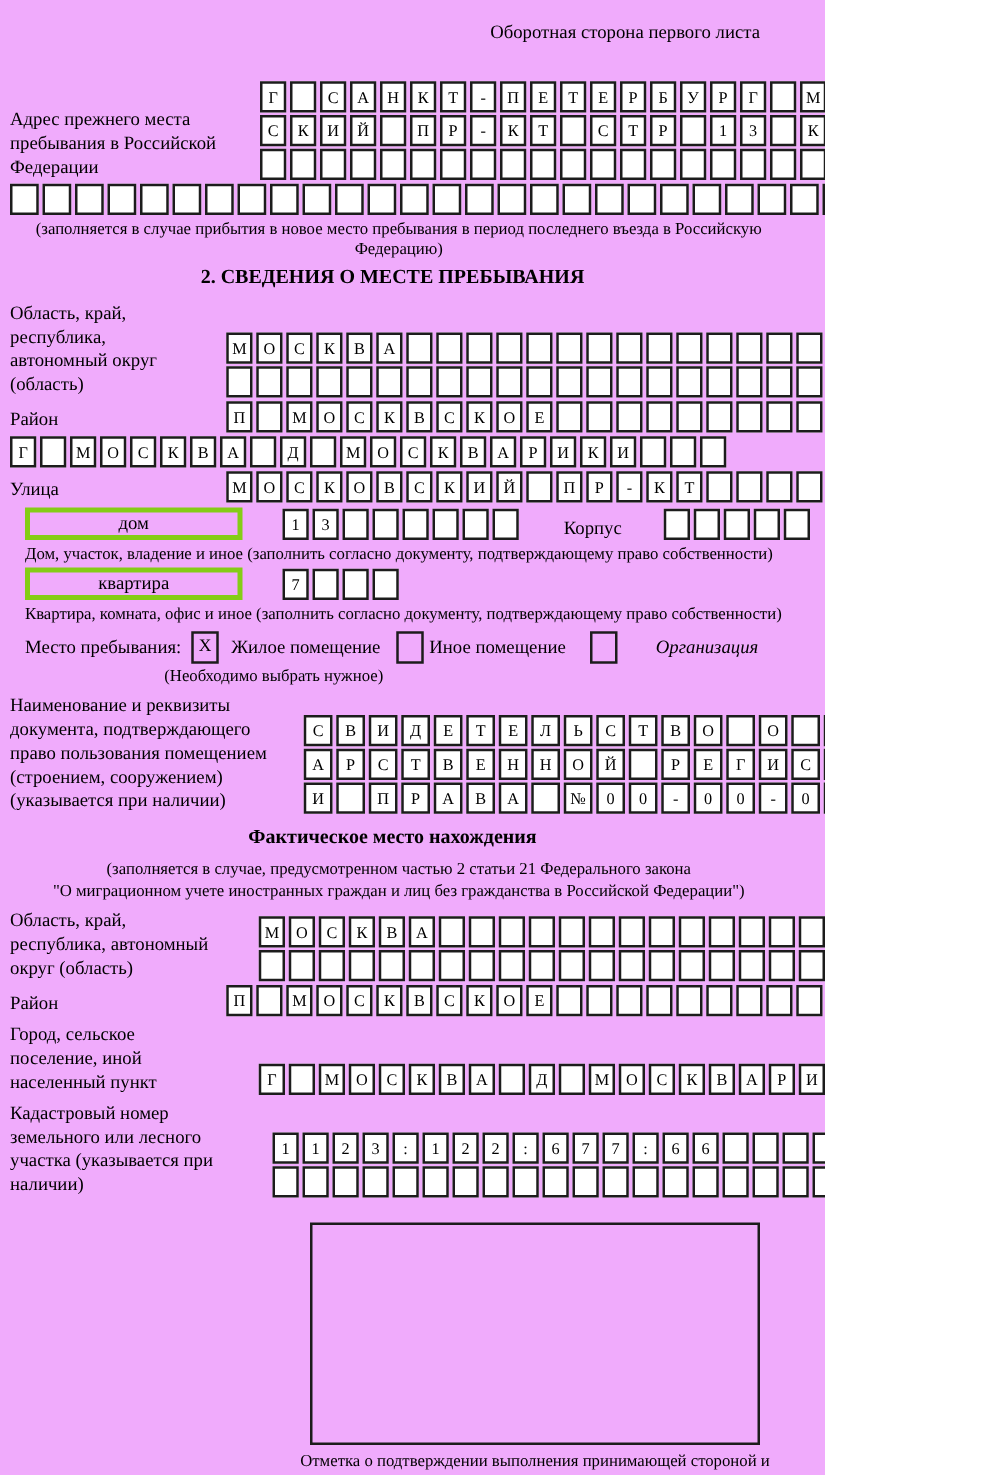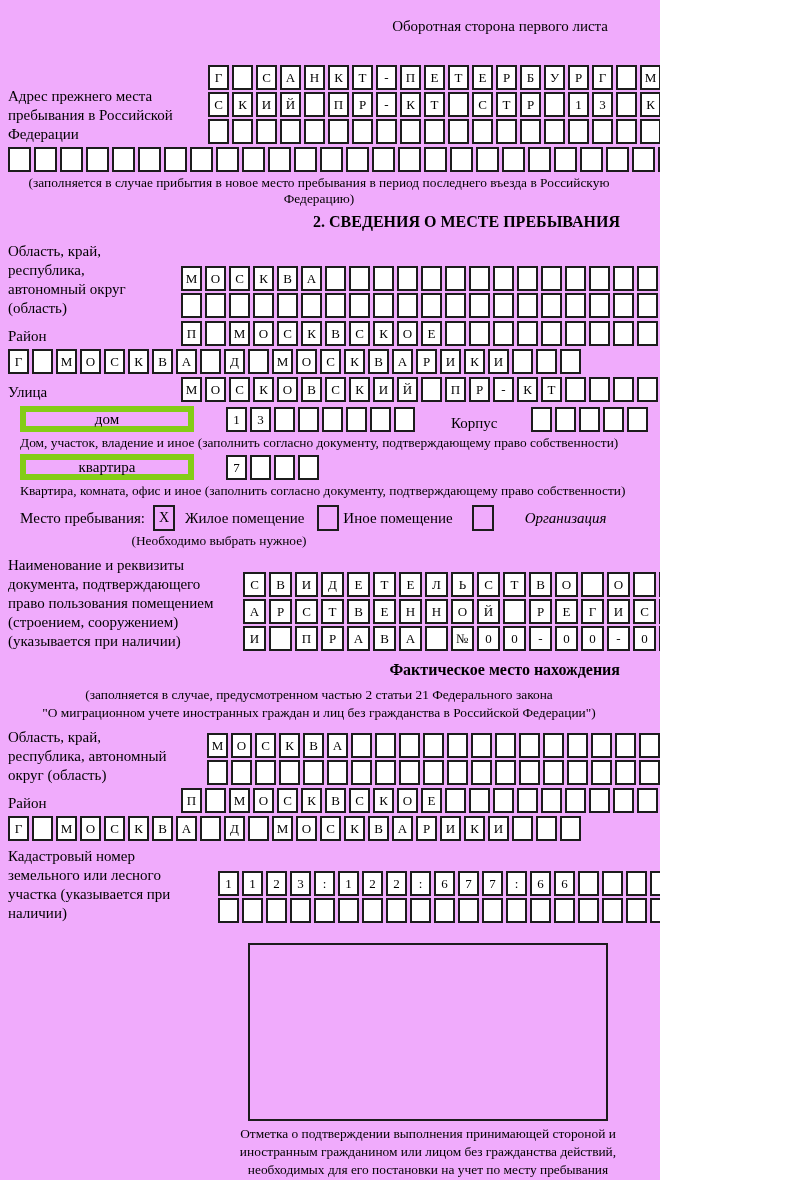--- a/index.html
+++ b/index.html
@@ -10,22 +10,22 @@
   .frow{display:flex;align-items:flex-end;margin-bottom:3px;gap:28px;}
   .flabel{font-size:15px;line-height:19px;padding-top:3px;box-sizing:border-box;flex:none;}
   .lw172{width:172px;} .lw145{width:145px;} .lw171{width:171px;} .lw207{width:207px;} .lw182{width:182px;}
   .cells{display:flex;gap:3px;flex:none;}
   .cellcol{display:flex;flex-direction:column;gap:2px;}
   .cell{flex:none;width:21px;height:25px;border:2px solid #1c1c1c;box-sizing:border-box;
         display:flex;align-items:center;justify-content:center;font-size:13px;background:#fff;}
   .wide .cell{width:23px;}
   .note{font-size:13.4px;text-align:center;margin:3px 30px 2px 0;}
   .lnote{font-size:13.4px;text-align:left;margin:3px 0 3px 12px;}
-  .sect{font-size:16px;font-weight:bold;text-align:right;margin:6px 40px 8px 0;}
-  .boxlbl{flex:none;width:174px;height:26px;border:6px solid #84cc16;box-sizing:border-box;
+  .sect{font-size:16px;font-weight:bold;text-align:center;margin:6px 40px 8px 0;}
+  .boxlbl{flex:none;width:174px;height:26px;border:4px solid #84cc16;box-sizing:border-box;
           display:flex;align-items:center;justify-content:center;font-size:15px;margin-right:4px;}
   .ilabel{font-size:15px;padding:3px 6px 0 8px;flex:none;}
   .chk{flex:none;width:22px;height:26px;border:2px solid #1c1c1c;box-sizing:border-box;
        display:flex;align-items:center;justify-content:center;font-size:14px;}
   .stayrow{display:flex;align-items:center;margin:6px 0 2px 12px;font-size:15px;}
   .staylbl{margin-right:8px;}
   .stamp-col{width:380px;margin-left:auto;margin-right:42px;margin-top:20px;}
   .stamp-box{width:360px;height:178px;border:2px solid #1c1c1c;box-sizing:border-box;margin:0 auto;}
   .stamp-cap{font-size:13.4px;text-align:center;line-height:18px;margin-top:4px;}
   .pt22{padding-top:24px;}
@@ -522,20 +522,21 @@
         <div class="cell"></div>
         <div class="cell"></div>
         <div class="cell"></div>
         <div class="cell"></div>
         <div class="cell"></div>
         <div class="cell"></div>
       </div>
   </div>
 
   <div class="frow">
+    <div class="flabel lw171">Город, сельское поселение, иной населенный пункт</div>
     <div class="cells">
         <div class="cell">Г</div>
         <div class="cell"></div>
         <div class="cell">М</div>
         <div class="cell">О</div>
         <div class="cell">С</div>
         <div class="cell">К</div>
         <div class="cell">В</div>
         <div class="cell">А</div>
         <div class="cell"></div>

